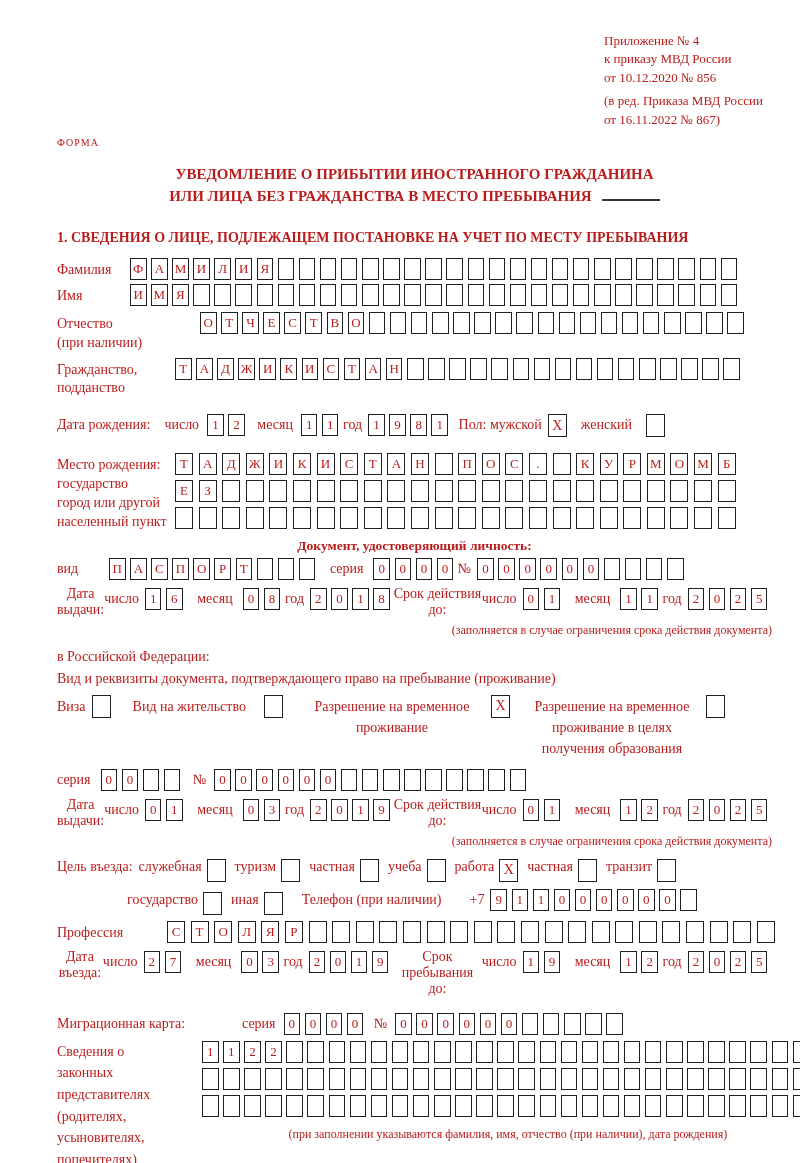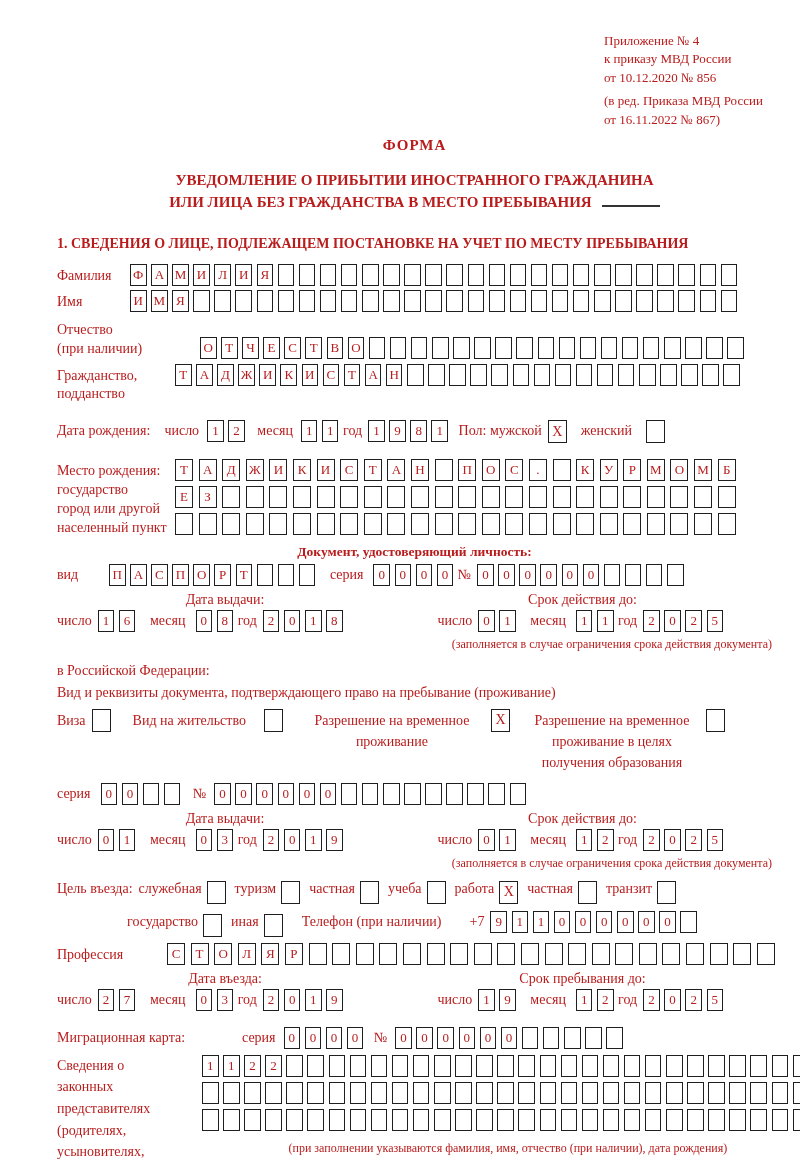--- a/index.html
+++ b/index.html
@@ -4,47 +4,47 @@
 <style>
   * { box-sizing: border-box; }
   html,body { margin:0; padding:0; background:#888; }
   .page {
     width:800px; height:1163px; margin:0 auto; background:#fff; color:#b91c1c;
     font-family:"Liberation Serif", serif; position:relative; overflow:hidden;
     padding:32px 28px 0 57px;
   }
   .appendix { width:168px; margin-left:auto; font-size:13px; line-height:1.42; }
   .appendix .gap-top { margin-top:5px; }
-  .forma { text-align:center; font-weight:bold; font-size:15px; margin-top:8px; letter-spacing:1px; }
+  .forma { text-align:left; font-weight:normal; font-size:10px; margin-top:8px; letter-spacing:1px; }
   .title { text-align:center; font-weight:bold; font-size:15px; line-height:1.45; margin-top:16px; }
   .title-underline { display:inline-block; width:58px; border-bottom:2px solid #333; margin-left:10px; height:12px; }
   .sec-heading { font-weight:bold; font-size:14px; margin-top:22px; }
 
   .frow { display:flex; align-items:flex-start; }
   .lbl { font-size:14px; line-height:1.35; padding-top:3px; flex:none; }
   .sub-lbl { font-size:14px; padding-top:3px; flex:none; }
   .box-row { display:flex; flex:none; }
   .box {
     width:16.5px; height:22px; border:1.7px solid #1f1f1f; margin-right:4.6px;
     display:flex; align-items:center; justify-content:center;
     font-size:13px; flex:none; background:#fff;
   }
   .bp-row .box { width:18px; margin-right:5.6px; }
   .checkbox {
     width:19px; height:23px; border:1.7px solid #1f1f1f; flex:none;
     display:inline-flex; align-items:center; justify-content:center; font-size:14px;
   }
   .w73 { width:73px; } .w118 { width:118px; } .w143 { width:143px; } .w110 { width:110px; }
-  .mt4 { margin-top:4px; } .mt5 { margin-top:5px; } .mt6 { margin-top:6px;align-items:flex-end; }
+  .mt4 { margin-top:4px; } .mt5 { margin-top:5px; } .mt6 { margin-top:6px; }
   .mt8 { margin-top:16px; } .mt10 { margin-top:10px; } .mt12 { margin-top:12px; }
   .ml6 { margin-left:6px; } .ml8 { margin-left:8px; } .ml10 { margin-left:10px; } .ml14 { margin-left:14px; }
 
   .doc-heading { text-align:center; font-weight:bold; font-size:13.5px; margin-top:6px; }
   .dates-row { position:relative; display:flex; margin-top:6px; }
-  .date-group { display:flex; flex-direction:column; }
+  .date-group { display:flex; flex-direction:row; }
   .date-group.left { width:47%; }
   .date-group.right { flex:1; }
   .date-heading { text-align:center; font-size:14px; }
   .date-line { display:flex; margin-top:2px; }
   .with-foot { padding-bottom:20px; }
   .footnote { position:absolute; right:0; bottom:0; font-size:12px; white-space:nowrap; }
 
   .law-text { font-size:14px; line-height:1.6; margin-top:8px; }
   .permit-row { margin-top:4px; align-items:flex-start; }
   .opt-lbl { font-size:14px; text-align:center; line-height:1.5; flex:none; padding-top:1px; }

